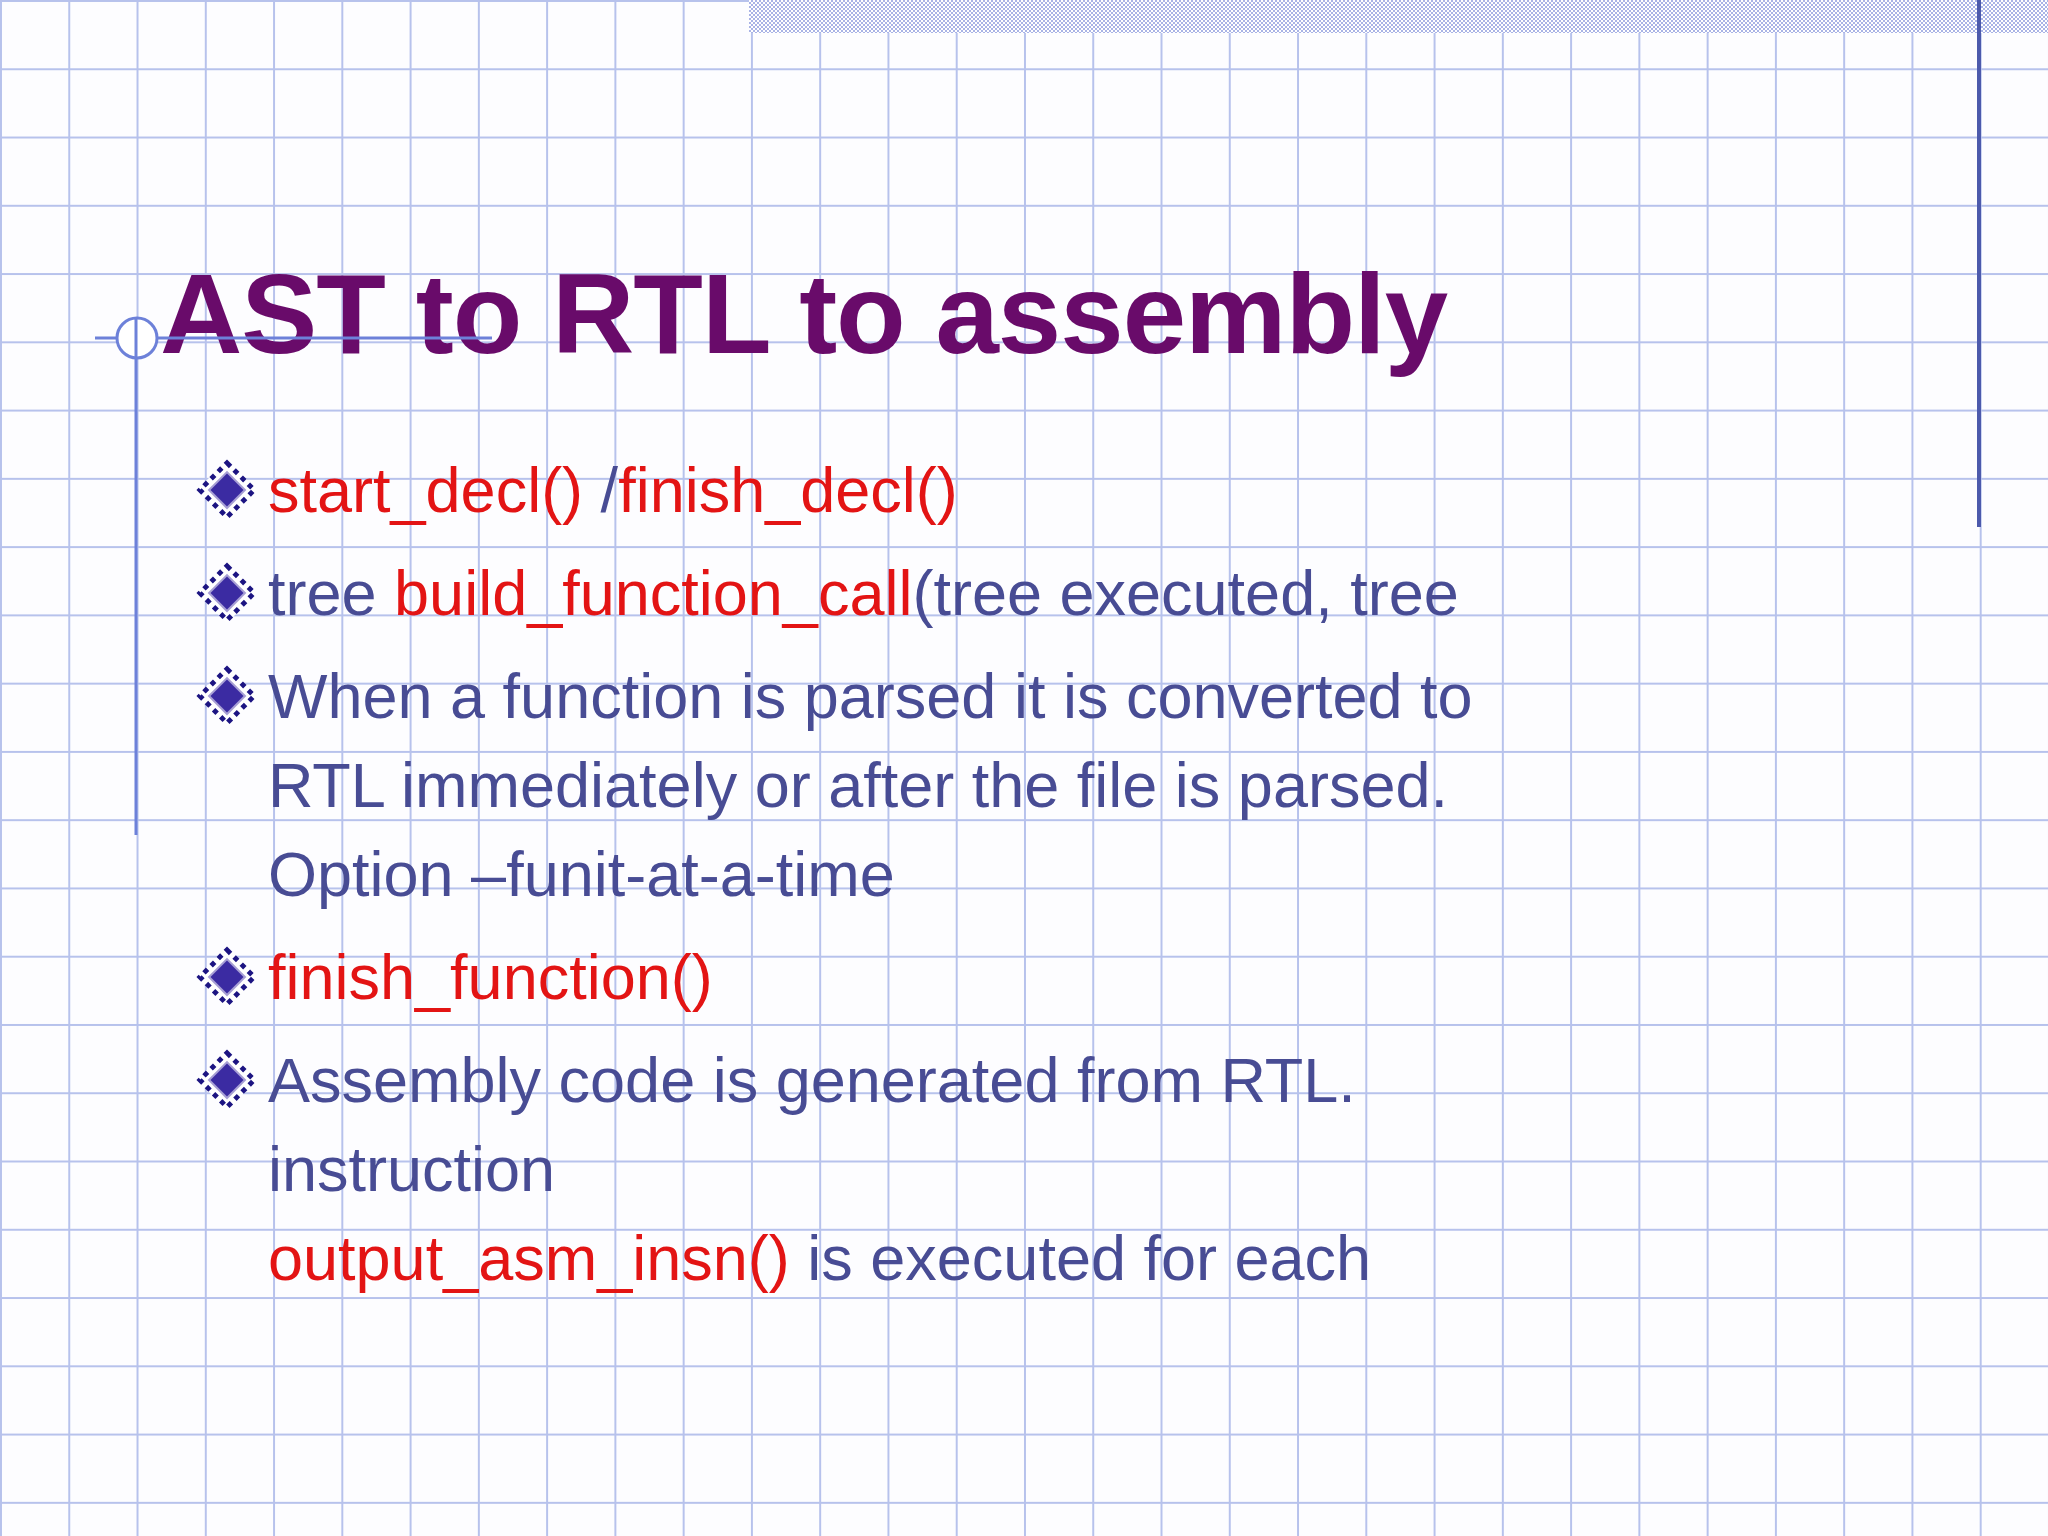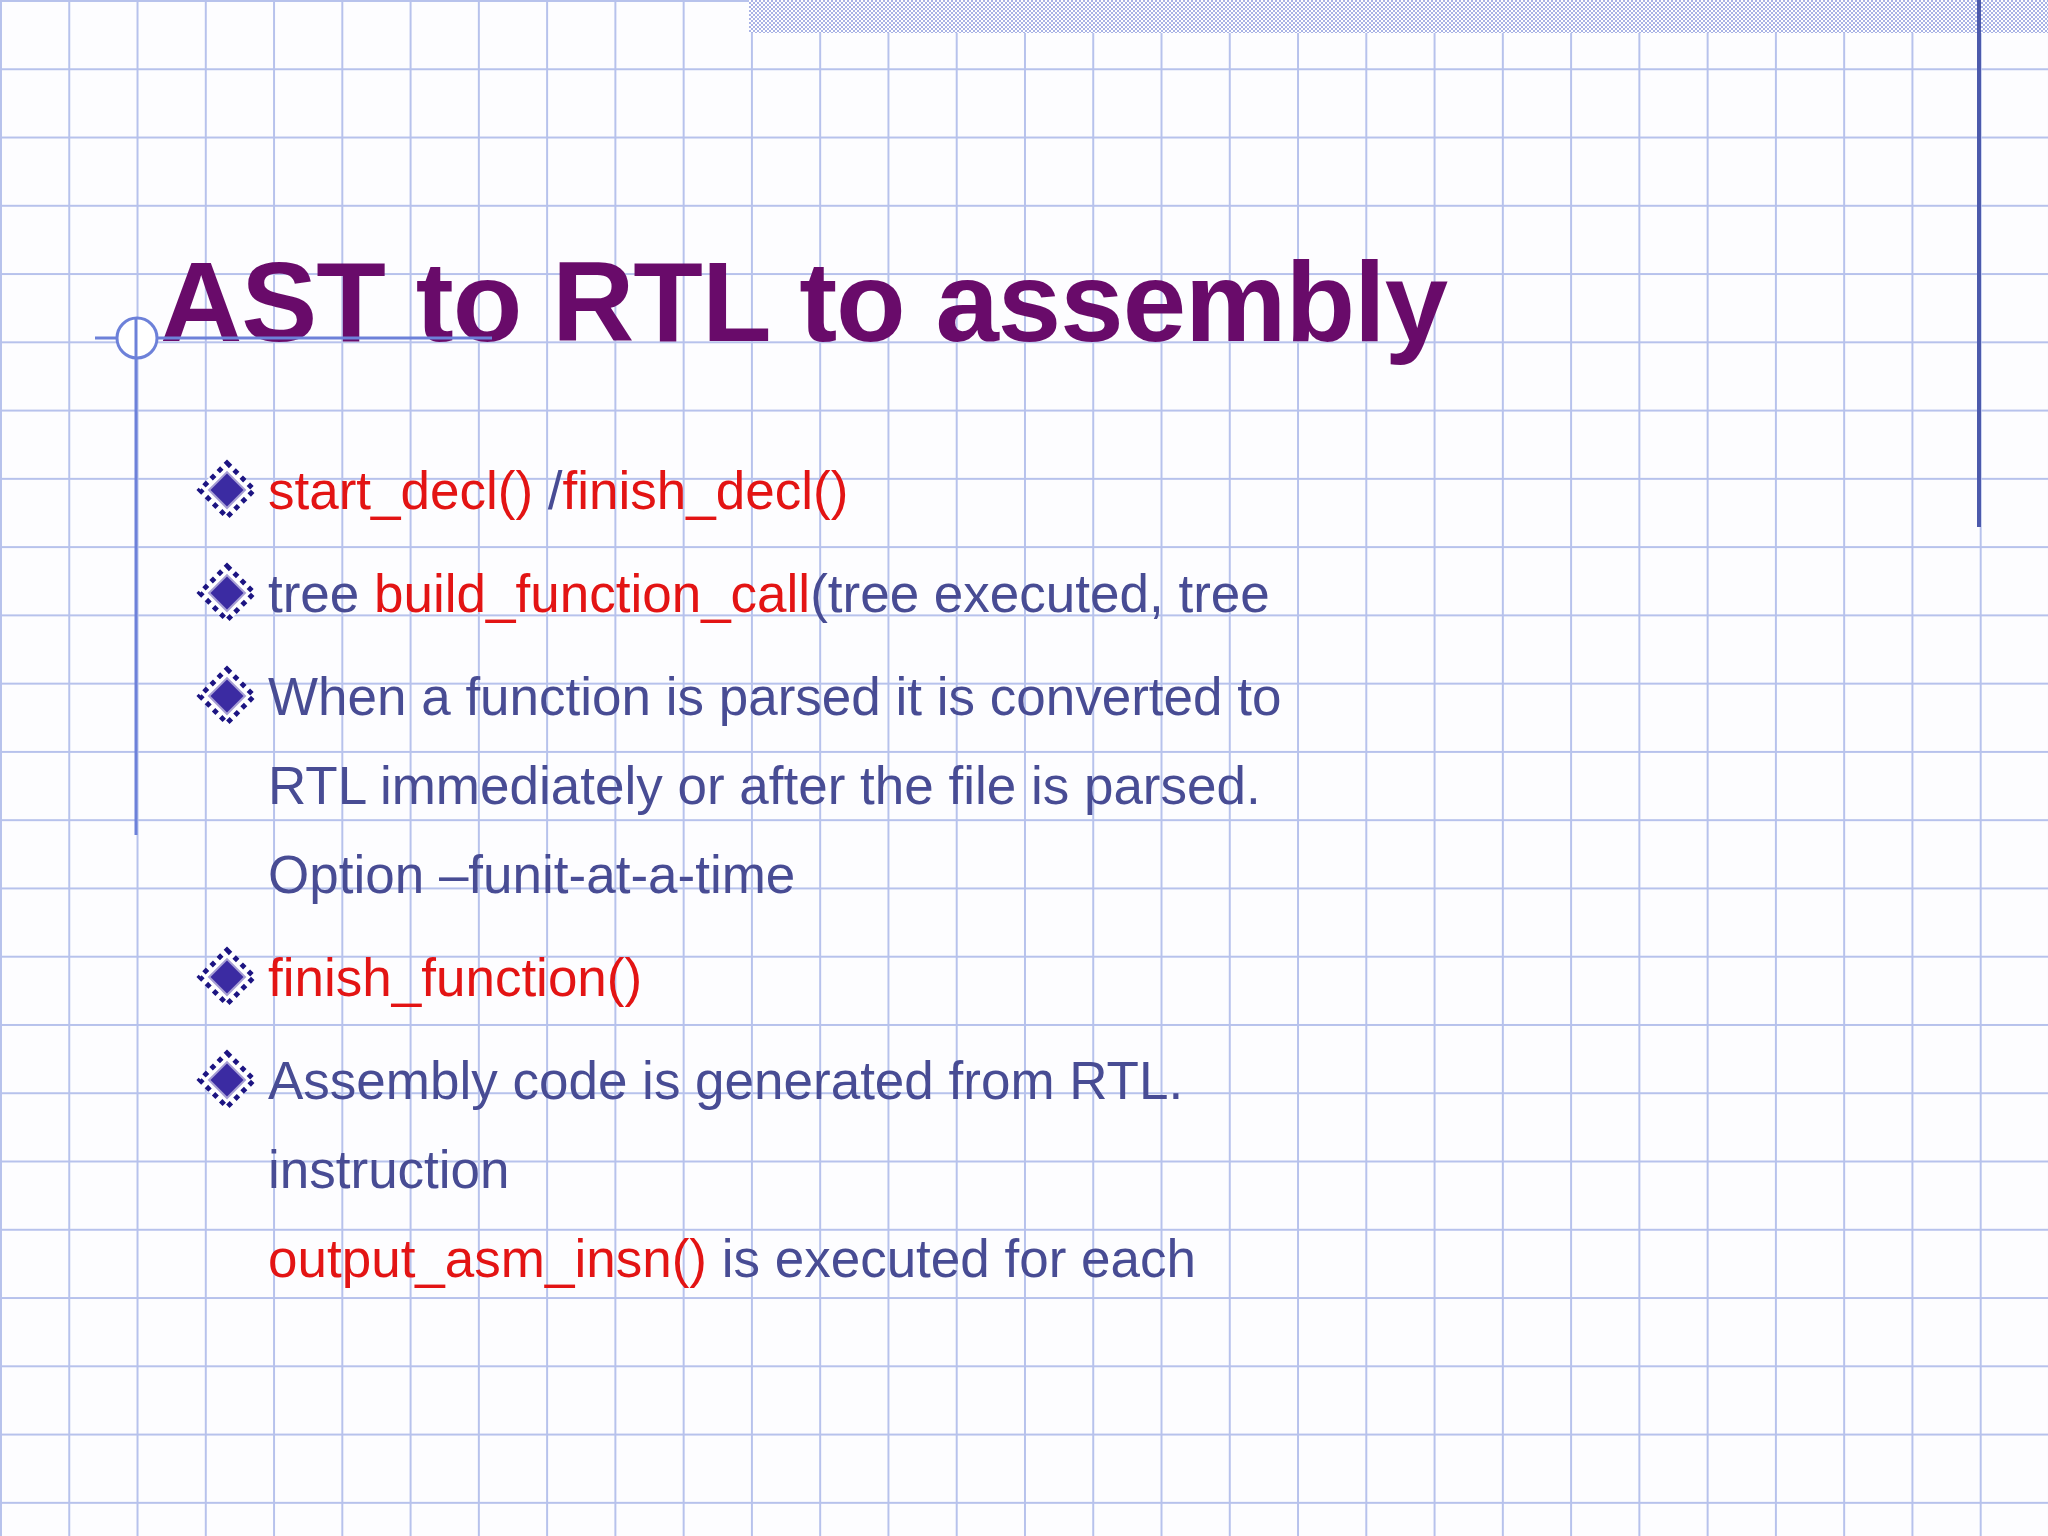--- a/index.html
+++ b/index.html
@@ -29,28 +29,28 @@
   .halftone-band{
     position:absolute; top:0; left:749px; right:0; height:33px;
     background:repeating-conic-gradient(var(--band) 0% 25%, #ffffff 0% 50%);
     background-size:4px 4px;
   }
   .right-accent{
     position:absolute; top:0; left:1977px; width:4px; height:527px;
     background:var(--accent-line);
   }
   .title{
-    position:absolute; left:160px; top:160px;
+    position:absolute; left:160px; top:172px;
     font-size:114px; line-height:1.15; letter-spacing:-1px;
     color:var(--title); white-space:nowrap;
   }
   .ornament{ position:absolute; left:88px; top:313px; }
   .content{
     position:absolute; left:268px; top:446px; width:1640px;
-    font-size:53px; line-height:89px; color:var(--blue);
+    font-size:63px; line-height:89px; color:var(--blue);
   }
   .bullet{ position:relative; margin:0 0 14px 0; }
   .bullet .bicon{
     position:absolute; left:-72px; top:13px; width:62px; height:62px;
   }
   .line{ white-space:nowrap; }
   .seg-red{ color:var(--red); }
   .seg-blue{ color:var(--blue); }
 </style>
 </head>

